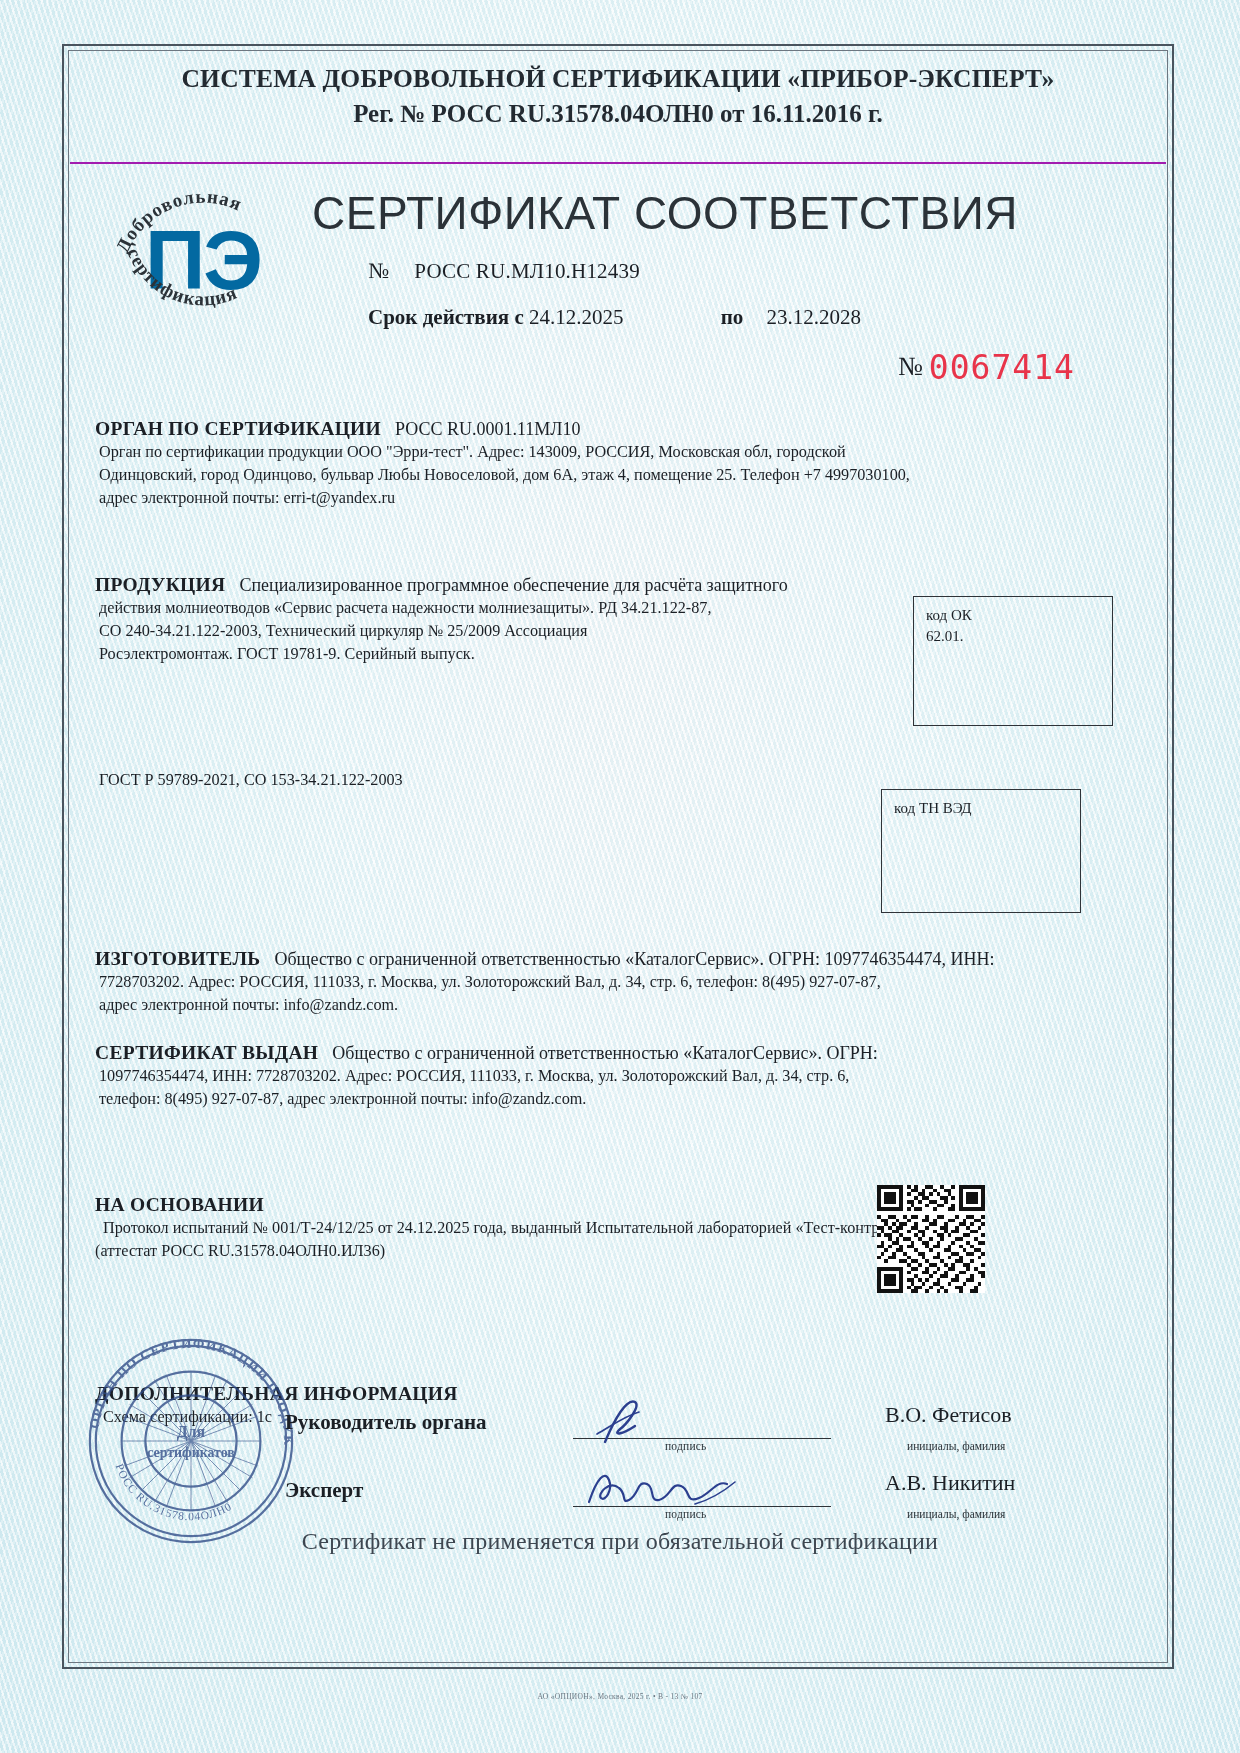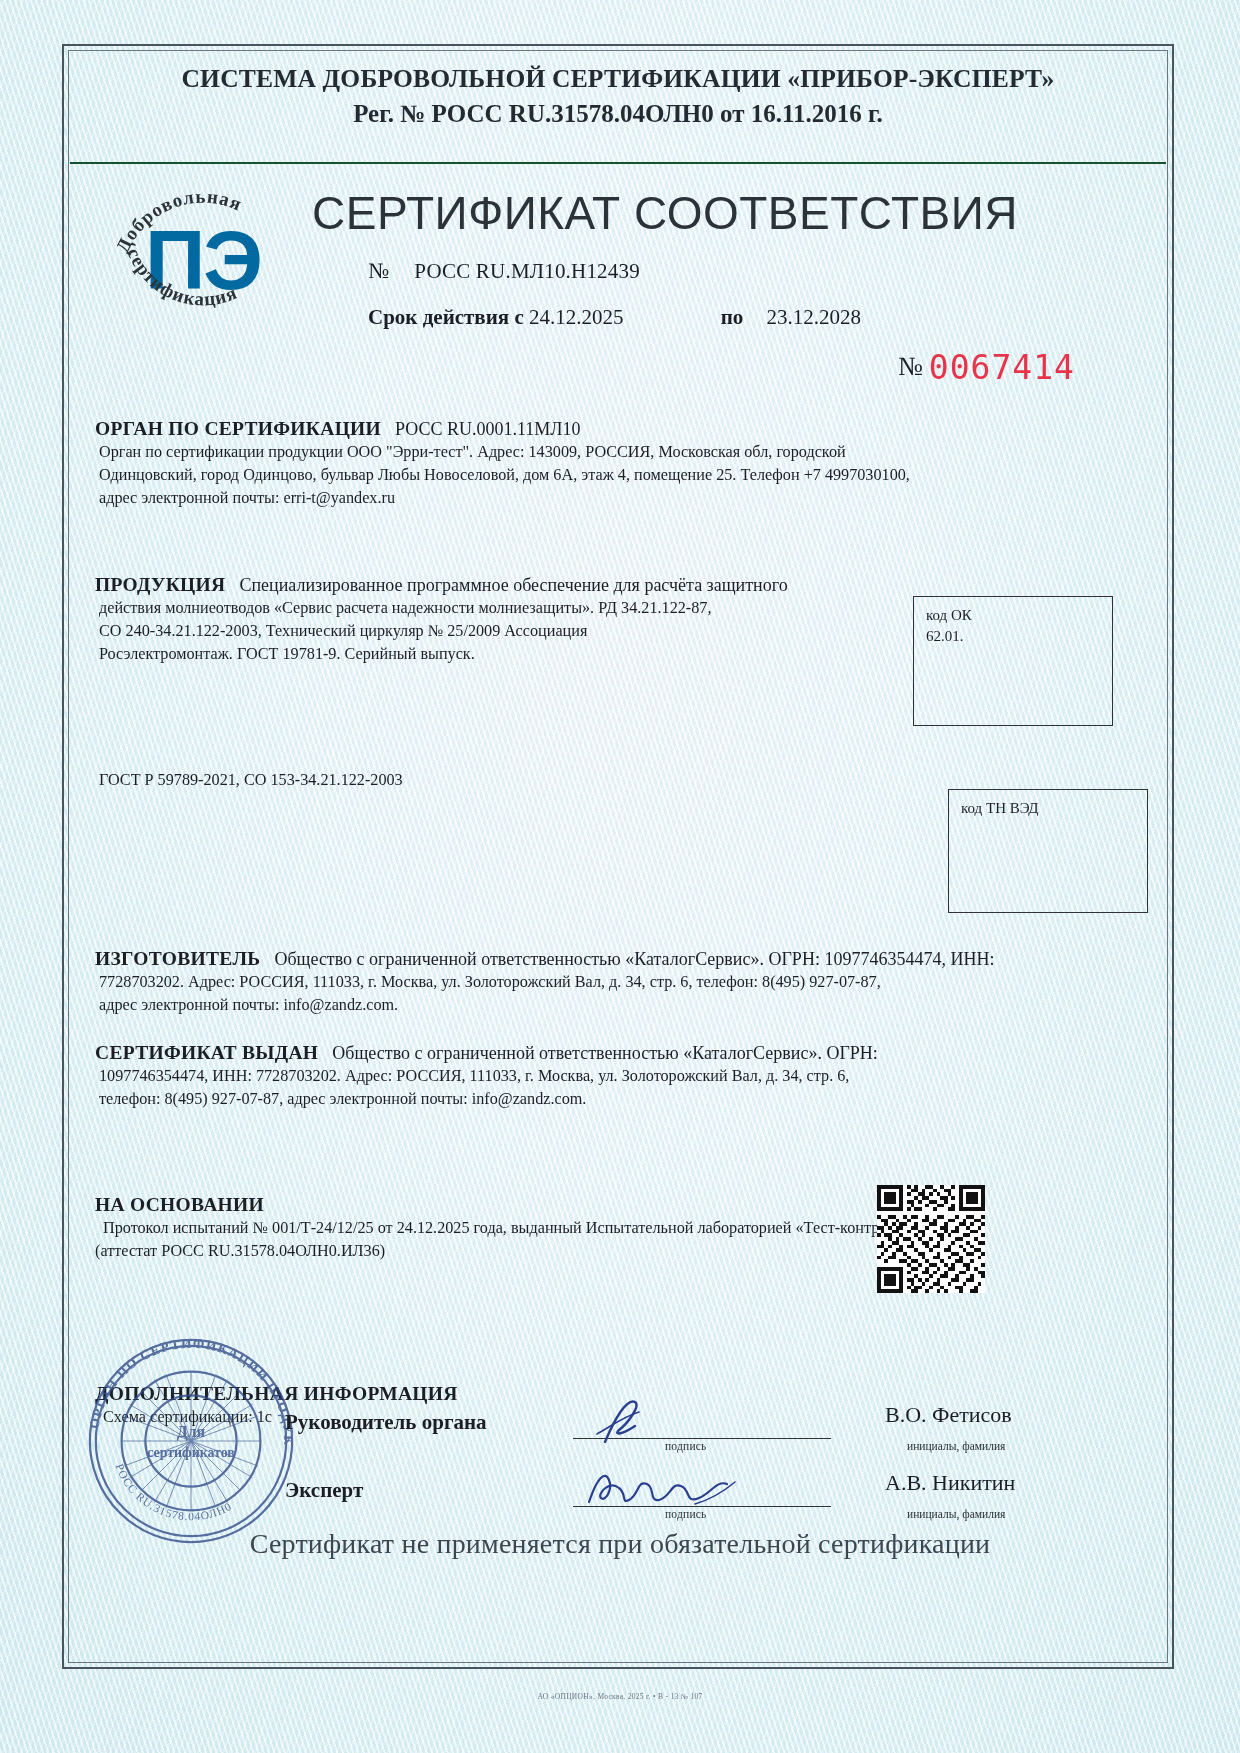--- a/index.html
+++ b/index.html
@@ -25,21 +25,21 @@
     box-sizing:border-box;
   }
   .sheet-inner{
     position:absolute;inset:4px;border:1px solid #6d7781;
   }
 
   
   .header{
     position:absolute;left:70px;top:52px;width:1096px;height:112px;
     box-sizing:border-box;
-    border-bottom:2px solid #14532d;
+    border-bottom:2px solid #a21caf;
     text-align:center;
     padding-top:12px;
   }
   .header .l1{
     font-family:"Liberation Serif", serif;
     font-weight:bold;font-size:25.5px;letter-spacing:.2px;
     color:#232a31;white-space:nowrap;
   }
   .header .l2{
     font-family:"Liberation Serif", serif;
@@ -126,21 +126,21 @@
     position:absolute;left:790px;top:2px;font-size:22px;white-space:nowrap;
   }
   .sign-name2{
     position:absolute;left:812px;top:40px;font-size:11.5px;color:#2b3238;
     white-space:nowrap;
   }
   .sig-ink{position:absolute;left:480px;top:-10px;}
 
   .footnote{
     position:absolute;left:0;top:1528px;width:1240px;text-align:center;
-    font-size:28px;color:#3d4650;letter-spacing:.2px;
+    font-size:24px;color:#3d4650;letter-spacing:.2px;
   }
   .tinyprint{
     position:absolute;left:0;top:1692px;width:1240px;text-align:center;
     font-size:7.5px;color:#6b7681;letter-spacing:.3px;
   }
 </style>
 </head>
 <body>
 
 <div class="paper"></div>
@@ -204,21 +204,21 @@
 
 <div class="code-box" style="left:913px;top:596px;width:200px;height:130px;">
   <div>код ОК</div>
   <div>62.01.</div>
 </div>
 
 <div class="sec" style="top:768px;width:900px;">
   <p class="ind">ГОСТ Р 59789-2021, СО 153-34.21.122-2003</p>
 </div>
 
-<div class="code-box" style="left:948px;top:789px;width:200px;height:124px;">
+<div class="code-box" style="left:881px;top:789px;width:200px;height:124px;">
   <div>код ТН ВЭД</div>
   <div></div>
 </div>
 
 <div class="sec" style="top:948px;width:1000px;">
   <span class="h">ИЗГОТОВИТЕЛЬ</span><span class="hval">Общество с ограниченной ответственностью «КаталогСервис». ОГРН: 1097746354474, ИНН:</span>
   <p class="ind">7728703202. Адрес: РОССИЯ, 111033, г. Москва, ул. Золоторожский Вал, д. 34, стр. 6, телефон: 8(495) 927-07-87,</p>
   <p class="ind">адрес электронной почты: info@zandz.com.</p>
 </div>
 

